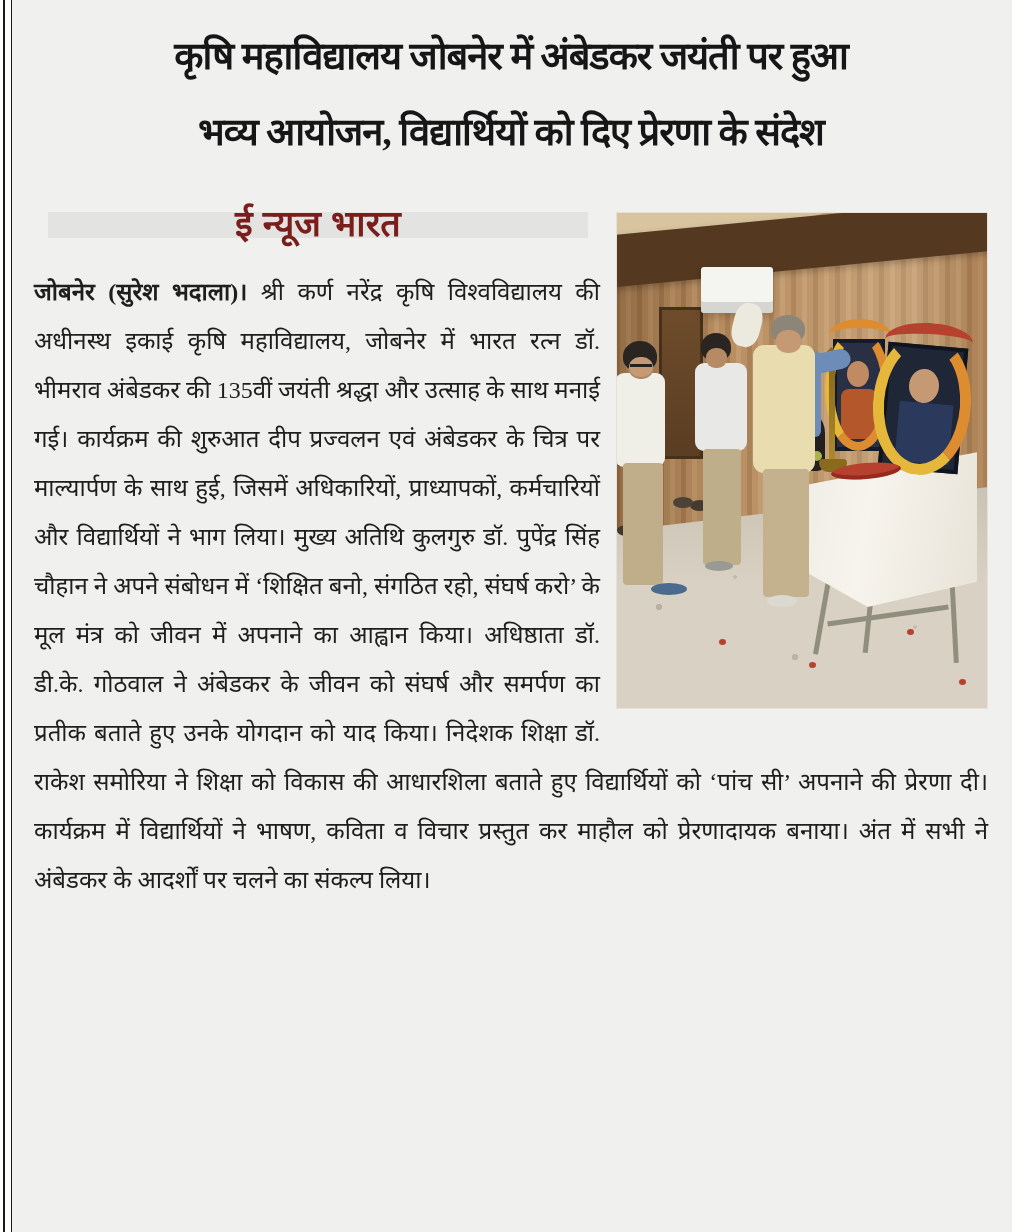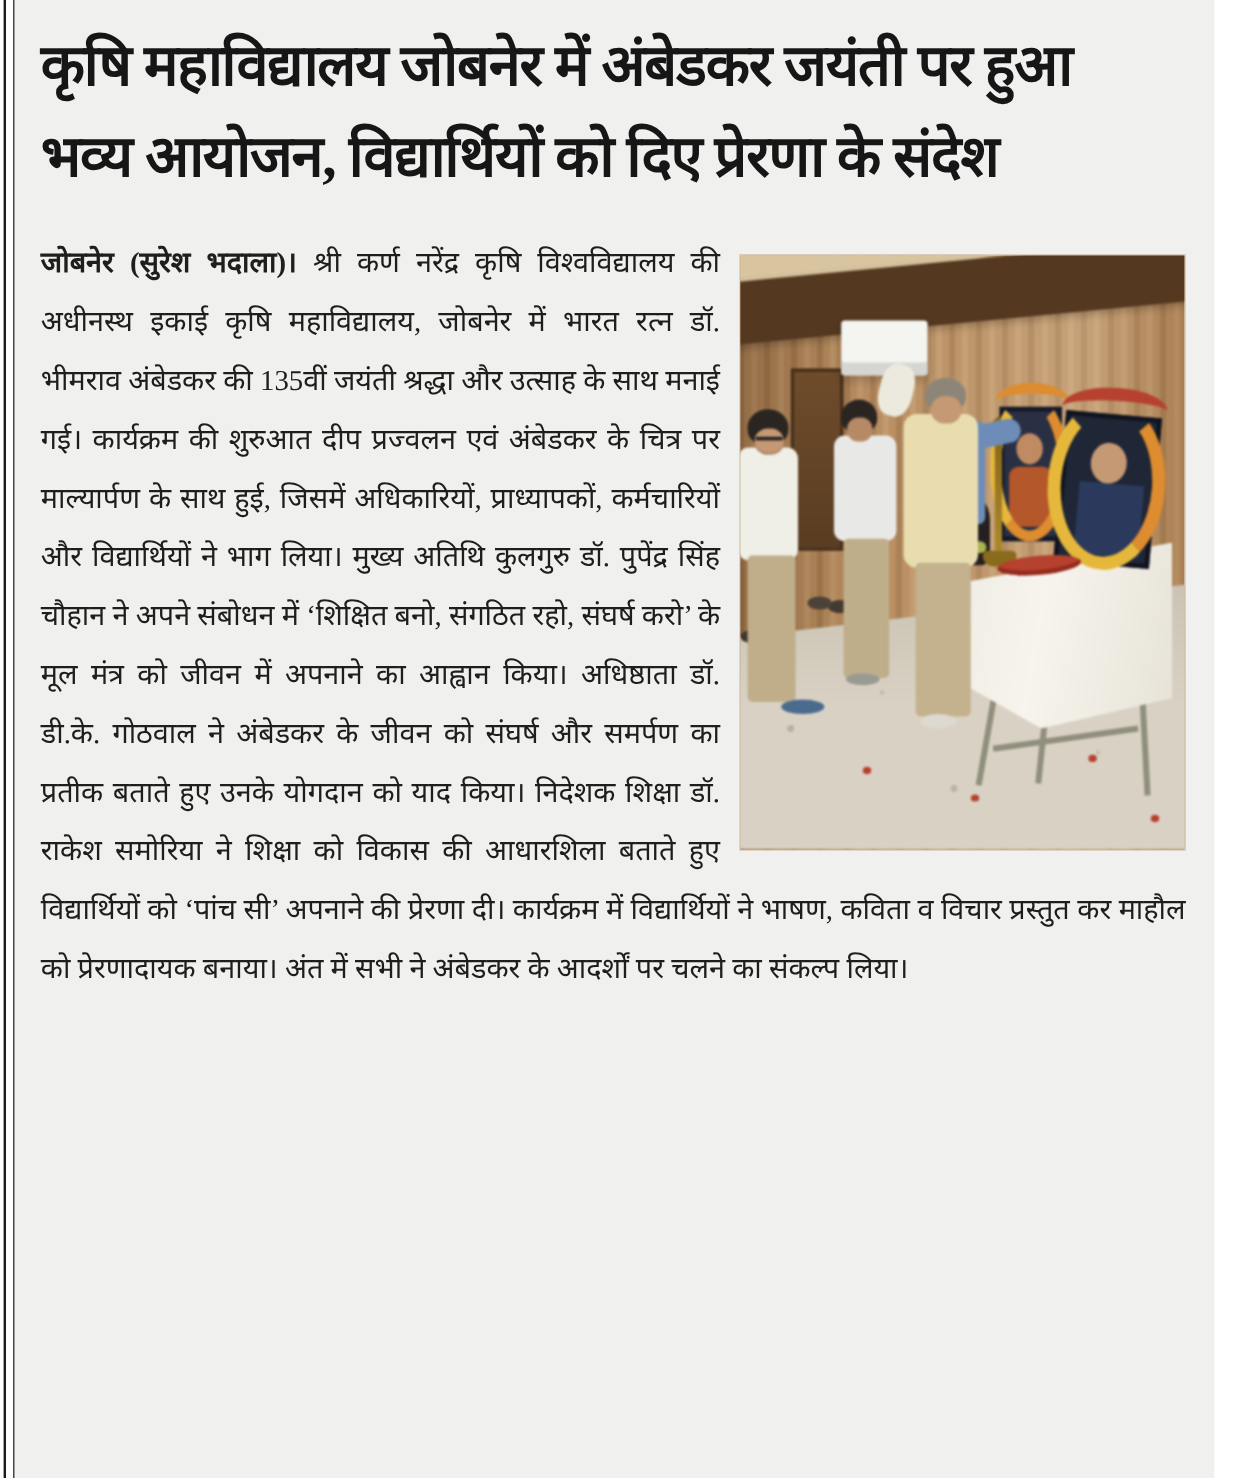--- a/index.html
+++ b/index.html
@@ -4,22 +4,22 @@
 <style>
   html,body{margin:0;padding:0;}
   .page{position:relative;width:1034px;height:1232px;background:var(--c-margin-white,#fff);
         font-family:"Liberation Serif", serif;overflow:hidden;}
   .left-rule{position:absolute;left:3px;top:0;bottom:0;width:6px;
         border-left:2px solid var(--c-rule,#1a1a1a);border-right:2px solid var(--c-rule,#1a1a1a);}
   .content{position:absolute;left:12px;top:0;bottom:0;width:1000px;
         background:var(--c-page-bg,#f0f0ee);padding:0;}
   .inner{padding:10px 24px 0 22px;}
 
-  .headline{margin:0;padding-top:8px;font-weight:700;
-        font-size:48px;line-height:76px;letter-spacing:-1px;color:var(--c-headline-text,#161616);
+  .headline{margin:0;padding-top:8px;text-align:center;font-weight:700;
+        font-size:38px;line-height:76px;letter-spacing:-1px;color:var(--c-headline-text,#161616);
         text-wrap:balance;}
 
   .body-sec{margin-top:26px;position:relative;}
   .news-photo{float:right;width:372px;height:497px;margin:16px 0 12px 16px;padding:0;}
 
   .byline-wrap{width:540px;height:58px;position:relative;margin-left:14px;}
   .byline-bar{position:absolute;left:0;right:0;top:16px;height:26px;background:var(--c-byline-bar,#e3e3e1);}
   .byline-text{position:absolute;left:0;right:0;top:0;text-align:center;font-weight:700;
         font-size:36px;line-height:56px;color:var(--c-byline-text,#7a1e1c);
         font-family:"Liberation Sans", sans-serif;}
@@ -180,19 +180,23 @@
               <div class="abs p3-shirtside"></div>
               <div class="abs p3-vest"></div>
               <div class="abs p3-hair"></div>
               <div class="abs p3-face"></div>
               <div class="abs p3-pants"></div>
               <div class="abs p3-shoes"></div>
             </div>
           </div>
         </figure>
 
+        <div class="byline-wrap">
+          <div class="byline-bar"></div>
+          <div class="byline-text">ई न्यूज भारत</div>
+        </div>
 
         <p class="body-text"><b class="dateline">जोबनेर (सुरेश भदाला)।</b> <span>श्री कर्ण नरेंद्र कृषि विश्वविद्यालय की अधीनस्थ इकाई कृषि महाविद्यालय, जोबनेर में भारत रत्न डॉ. भीमराव अंबेडकर की 135वीं जयंती श्रद्धा और उत्साह के साथ मनाई गई। कार्यक्रम की शुरुआत दीप प्रज्वलन एवं अंबेडकर के चित्र पर माल्यार्पण के साथ हुई, जिसमें अधिकारियों, प्राध्यापकों, कर्मचारियों और विद्यार्थियों ने भाग लिया। मुख्य अतिथि कुलगुरु डॉ. पुपेंद्र सिंह चौहान ने अपने संबोधन में ‘शिक्षित बनो, संगठित रहो, संघर्ष करो’ के मूल मंत्र को जीवन में अपनाने का आह्वान किया। अधिष्ठाता डॉ. डी.के. गोठवाल ने अंबेडकर के जीवन को संघर्ष और समर्पण का प्रतीक बताते हुए उनके योगदान को याद किया। निदेशक शिक्षा डॉ. राकेश समोरिया ने शिक्षा को विकास की आधारशिला बताते हुए विद्यार्थियों को ‘पांच सी’ अपनाने की प्रेरणा दी। कार्यक्रम में विद्यार्थियों ने भाषण, कविता व विचार प्रस्तुत कर माहौल को प्रेरणादायक बनाया। अंत में सभी ने अंबेडकर के आदर्शों पर चलने का संकल्प लिया।</span></p>
 
       </div>
     </div>
   </div>
 </div>
 
 </body></html>

